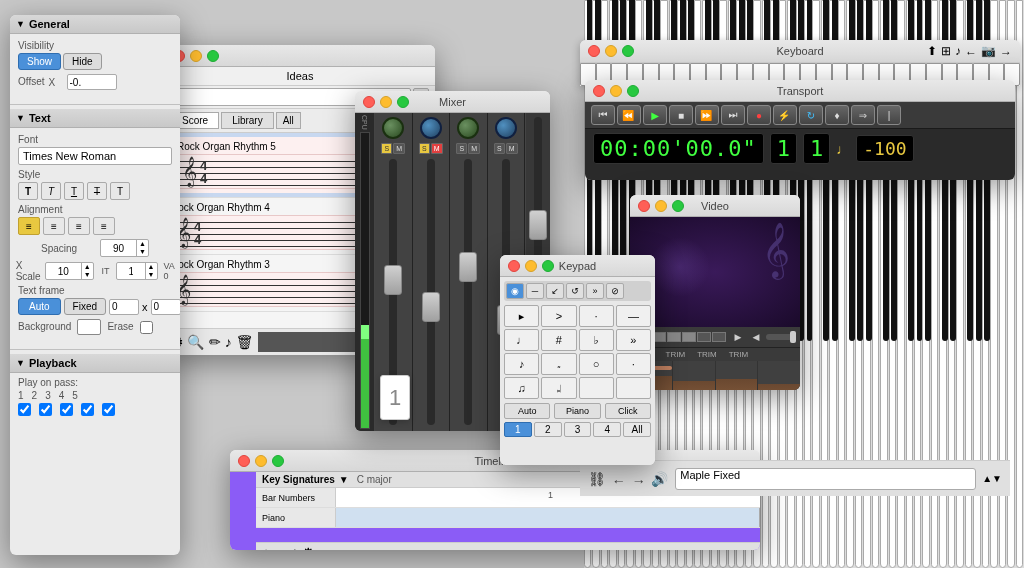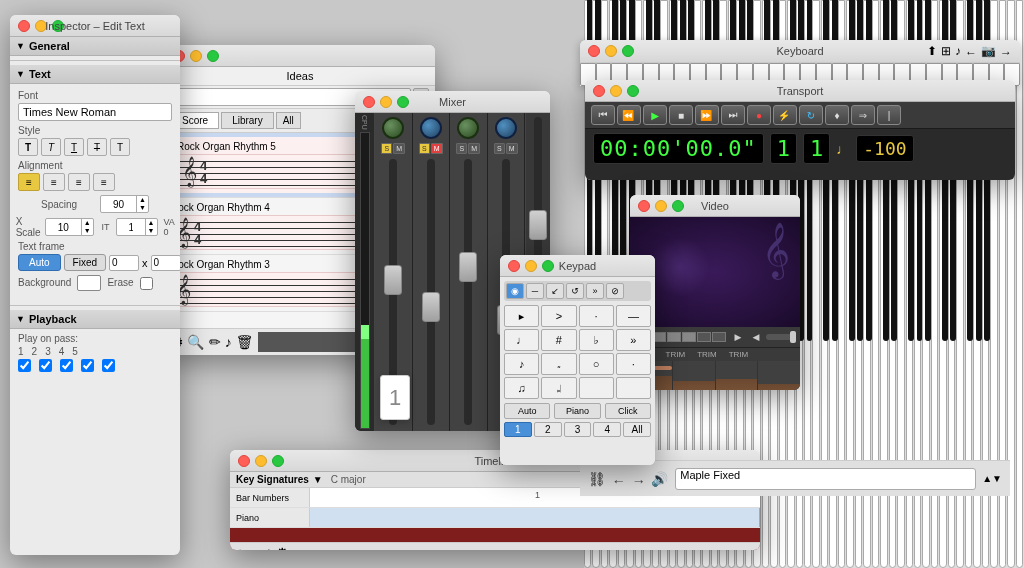--- a/index.html
+++ b/index.html
@@ -368,21 +368,21 @@
     .film-frame.active { background: #888; }
 
     
     #timeline-window {
       left: 230px;
       top: 450px;
       width: 530px;
       height: 100px;
       z-index: 8;
     }
-    .timeline-body { height: calc(100% - 22px); background: #7f1d1d; }
+    .timeline-body { height: calc(100% - 22px); background: #8b5cf6; padding-left: 26px; }
     .timeline-toolbar {
       display: flex; align-items: center; gap: 4px;
       padding: 2px 6px;
       background: #e0e0e0;
       border-bottom: 1px solid #ccc;
     }
     .key-sig-label { font-size: 10px; font-weight: bold; }
     .key-sig-value { font-size: 10px; color: #555; margin-left: 4px; }
     .timeline-grid { display: flex; flex-direction: column; height: calc(100% - 24px); }
     .timeline-row { display: flex; align-items: center; border-bottom: 1px solid #ddd; height: 20px; }
@@ -515,33 +515,37 @@
       <div style="position:absolute; left:341px; top:0; width:5.9230769230769225px; height:60%; background:#111; border-radius:0 0 3px 3px; z-index:2;"></div>
       <div style="position:absolute; left:357.9230769230769px; top:0; width:5.9230769230769225px; height:60%; background:#111; border-radius:0 0 3px 3px; z-index:2;"></div>
       <div style="position:absolute; left:366.3846153846154px; top:0; width:5.9230769230769225px; height:60%; background:#111; border-radius:0 0 3px 3px; z-index:2;"></div>
       <div style="position:absolute; left:383.3076923076923px; top:0; width:5.9230769230769225px; height:60%; background:#111; border-radius:0 0 3px 3px; z-index:2;"></div>
       <div style="position:absolute; left:391.7692307692308px; top:0; width:5.9230769230769225px; height:60%; background:#111; border-radius:0 0 3px 3px; z-index:2;"></div>
       <div style="position:absolute; left:400.2307692307692px; top:0; width:5.9230769230769225px; height:60%; background:#111; border-radius:0 0 3px 3px; z-index:2;"></div>
     </div>
   </div>
 
 <div id="inspector" class="window">
-  <div class="window-titlebar">
-    <div class="traffic-lights">
-      <div class="tl tl-close"></div>
-      <div class="tl tl-min"></div>
-      <div class="tl tl-max"></div>
-    </div>
-    <span class="window-title">Inspector – Edit Text</span>
-  </div>
   <div class="inspector-body">
 
     <div class="section-header">
       <span class="triangle">▼</span>
       <span>General</span>
+    </div>
+    <div class="section-body">
+      <div class="row-label">Visibility</div>
+      <div class="btn-group">
+        <div class="btn-seg active">Show</div>
+        <div class="btn-seg">Hide</div>
+      </div>
+      <div class="offset-row">
+        <span class="row-label">Offset</span>
+        <span class="offset-label">X</span>
+        <input class="small-input" value="-0." style="">
+      </div>
     </div>
     <div class="divider"></div>
 
     <div class="section-header">
       <span class="triangle">▼</span>
       <span>Text</span>
     </div>
     <div class="section-body">
       <div class="row-label">Font</div>
       <div class="font-box">Times New Roman</div>

